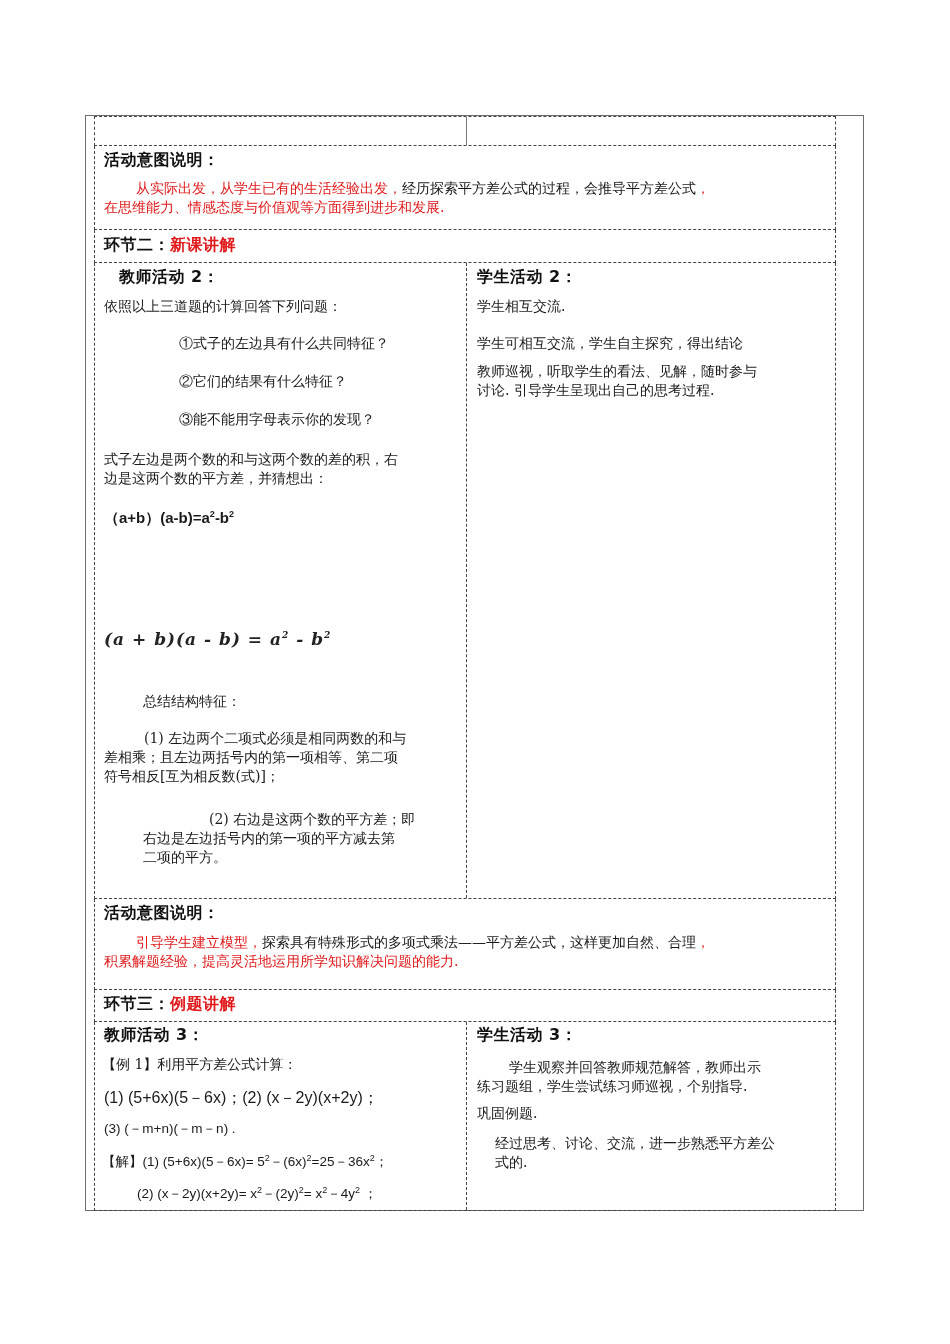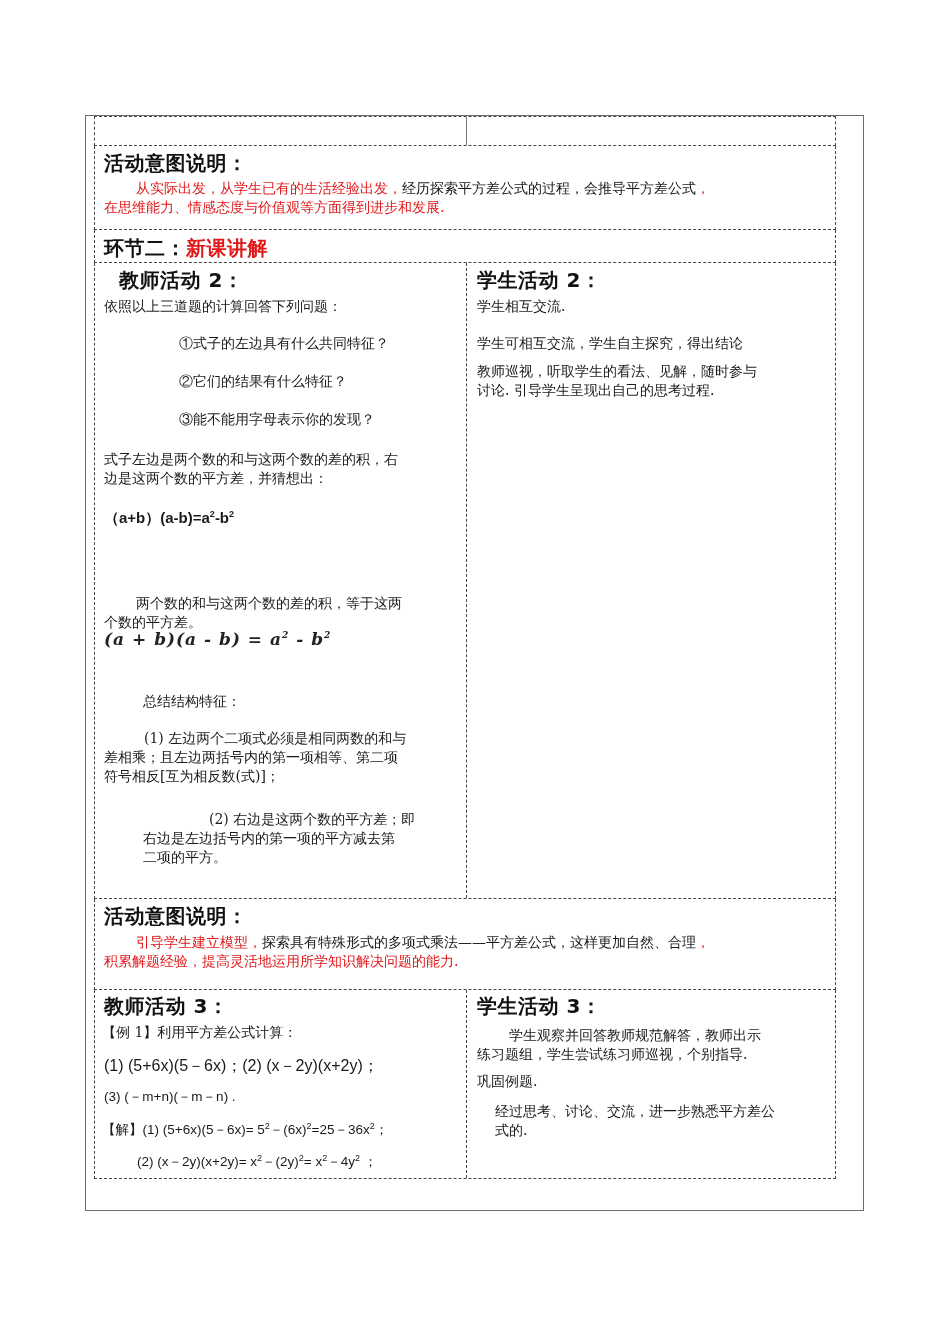--- a/index.html
+++ b/index.html
@@ -10,21 +10,21 @@
   .grid { position: absolute; left: 94px; top: 116px; width: 742px; }
   .row { position: relative; border-left: 1px dashed #444; border-right: 1px dashed #444;
          border-bottom: 1px dashed #444; box-sizing: border-box; }
   .row.first { border-top: 1px dashed #444; }
   .cols { display: flex; height: 100%; }
   .col-left { width: 372px; border-right: 1px solid #777; box-sizing: border-box; height: 100%;
               position: relative; }
   .col-left.dash { border-right: 1px dashed #444; }
   .col-right { flex: 1; position: relative; height: 100%; }
   .hd { font-family: "DejaVu Sans", "Liberation Sans", sans-serif; font-weight: bold;
-        font-size: 20px; letter-spacing: 0.5px; color: #111; }
+        font-size: 16px; letter-spacing: 0.5px; color: #111; }
   .red { color: #e0191b; }
   .p { font-size: 14px; line-height: 19px; margin: 0; }
   .abs { position: absolute; }
   .sans { font-family: "Liberation Sans", "DejaVu Sans", sans-serif; }
   sup { font-size: 9px; line-height: 0; }
   .formula-img { font-family: "DejaVu Serif", serif; font-style: italic; font-size: 17px; font-weight: bold; letter-spacing: 1px; color:#222;}
 </style>
 </head>
 <body>
 
@@ -55,21 +55,20 @@
   <div class="row" style="height:636px;">
     <div class="cols">
       <div class="col-left dash">
         <div class="abs hd" style="left:24px; top:4px;">教师活动 2：</div>
         <p class="p abs" style="left:9px; top:34px;">依照以上三道题的计算回答下列问题：</p>
         <p class="p abs" style="left:84px; top:71px;">①式子的左边具有什么共同特征？</p>
         <p class="p abs" style="left:84px; top:109px;">②它们的结果有什么特征？</p>
         <p class="p abs" style="left:84px; top:147px;">③能不能用字母表示你的发现？</p>
         <p class="p abs" style="left:9px; top:187px;"><span>式子左边是两个数的和与这两个数的差的积，右</span><br><span>边是这两个数的平方差，并猜想出：</span></p>
         <div class="abs sans" style="left:9px; top:246px; font-weight:bold; font-size:15px;"><span>（a+b）(a-b)=a</span><sup>2</sup><span>-b</span><sup>2</sup></div>
-        <p class="p abs" style="left:9px; top:331px;"><span style="padding-left:32px;">两个数的和与这两个数的差的积，等于这两</span><br><span>个数的平方差。</span></p>
         <div class="abs formula-img" style="left:9px; top:366px;"><span>(a + b)(a - b) = a</span><sup>2</sup><span> - b</span><sup>2</sup></div>
         <p class="p abs" style="left:48px; top:429px;">总结结构特征：</p>
         <p class="p abs" style="left:9px; top:466px;"><span style="padding-left:40px;">(1)  左边两个二项式必须是相同两数的和与</span><br><span>差相乘；且左边两括号内的第一项相等、第二项</span><br><span>符号相反[互为相反数(式)]；</span></p>
         <p class="p abs" style="left:48px; top:547px;"><span style="padding-left:66px;">(2)  右边是这两个数的平方差；即</span><br><span>右边是左边括号内的第一项的平方减去第</span><br><span>二项的平方。</span></p>
       </div>
       <div class="col-right">
         <div class="abs hd" style="left:10px; top:4px;">学生活动 2：</div>
         <p class="p abs" style="left:10px; top:34px;">学生相互交流.</p>
         <p class="p abs" style="left:10px; top:71px;">学生可相互交流，学生自主探究，得出结论</p>
         <p class="p abs" style="left:10px; top:99px;"><span>教师巡视，听取学生的看法、见解，随时参与</span><br><span>讨论. 引导学生呈现出自己的思考过程.</span></p>
@@ -77,20 +76,25 @@
     </div>
   </div>
 
   <div class="row" style="height:91px;">
     <div class="abs hd" style="left:9px; top:4px;">活动意图说明：</div>
     <p class="p abs" style="left:9px; top:34px; width:725px; text-indent:32px;">
       <span class="red">引导学生建立模型，</span><span>探索具有特殊形式的多项式乘法——平方差公式，这样更加自然、合理</span><span class="red">，</span><br><span class="red">积累解题经验，提高灵活地运用所学知识解决问题的能力.</span>
     </p>
   </div>
 
+  <div class="row" style="height:32px;">
+    <div class="abs hd" style="left:9px; top:4px;">
+      <span>环节三：</span><span class="red">例题讲解</span>
+    </div>
+  </div>
 
   <div class="row" style="height:189px;">
     <div class="cols">
       <div class="col-left dash">
         <div class="abs hd" style="left:9px; top:3px;">教师活动 3：</div>
         <p class="p abs" style="left:7px; top:33px;">【例 1】利用平方差公式计算：</p>
         <p class="p abs sans" style="left:9px; top:66px; font-size:16px;">(1)  (5+6x)(5－6x)；(2)  (x－2y)(x+2y)；</p>
         <p class="p abs sans" style="left:9px; top:97px; font-size:13.5px;">(3)  (－m+n)(－m－n)  .</p>
         <p class="p abs sans" style="left:7px; top:130px; font-size:13.5px;"><span>【解】(1) (5+6x)(5－6x)= 5</span><sup>2</sup><span>－(6x)</span><sup>2</sup><span>=25－36x</span><sup>2</sup><span>；</span></p>
         <p class="p abs sans" style="left:42px; top:162px; font-size:13.5px;"><span>(2) (x－2y)(x+2y)= x</span><sup>2</sup><span>－(2y)</span><sup>2</sup><span>= x</span><sup>2</sup><span>－4y</span><sup>2</sup><span> ；</span></p>

